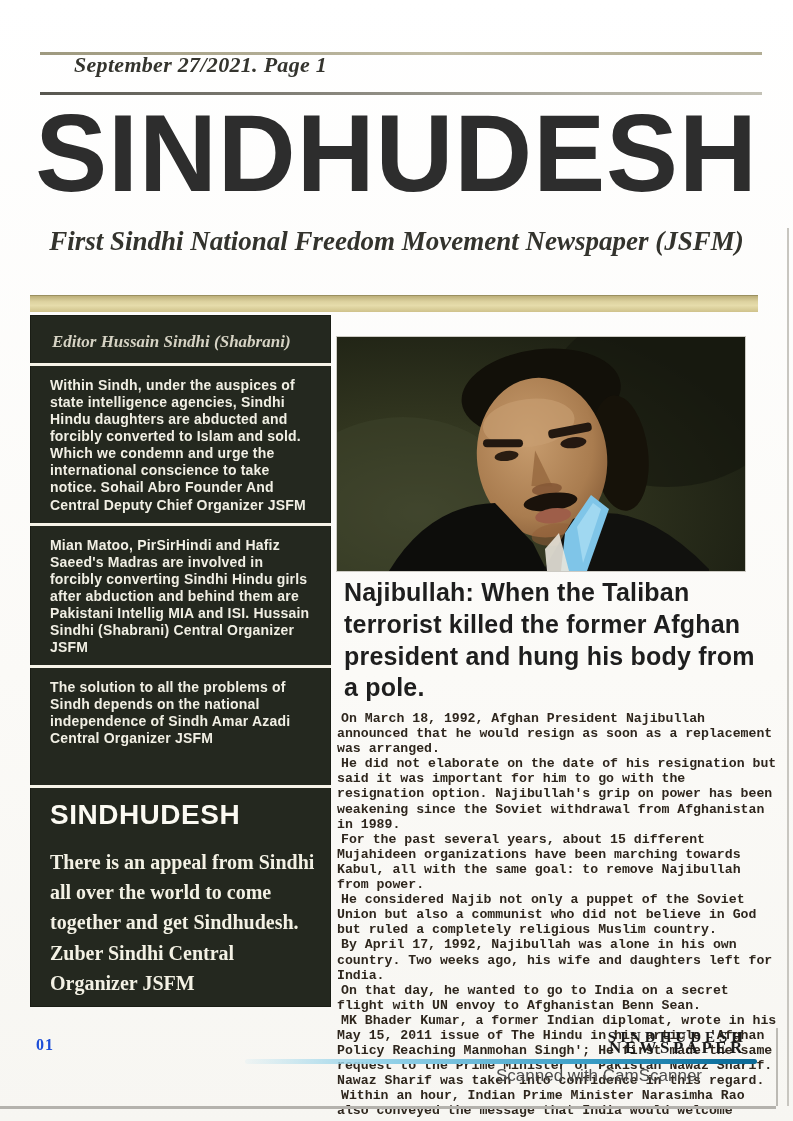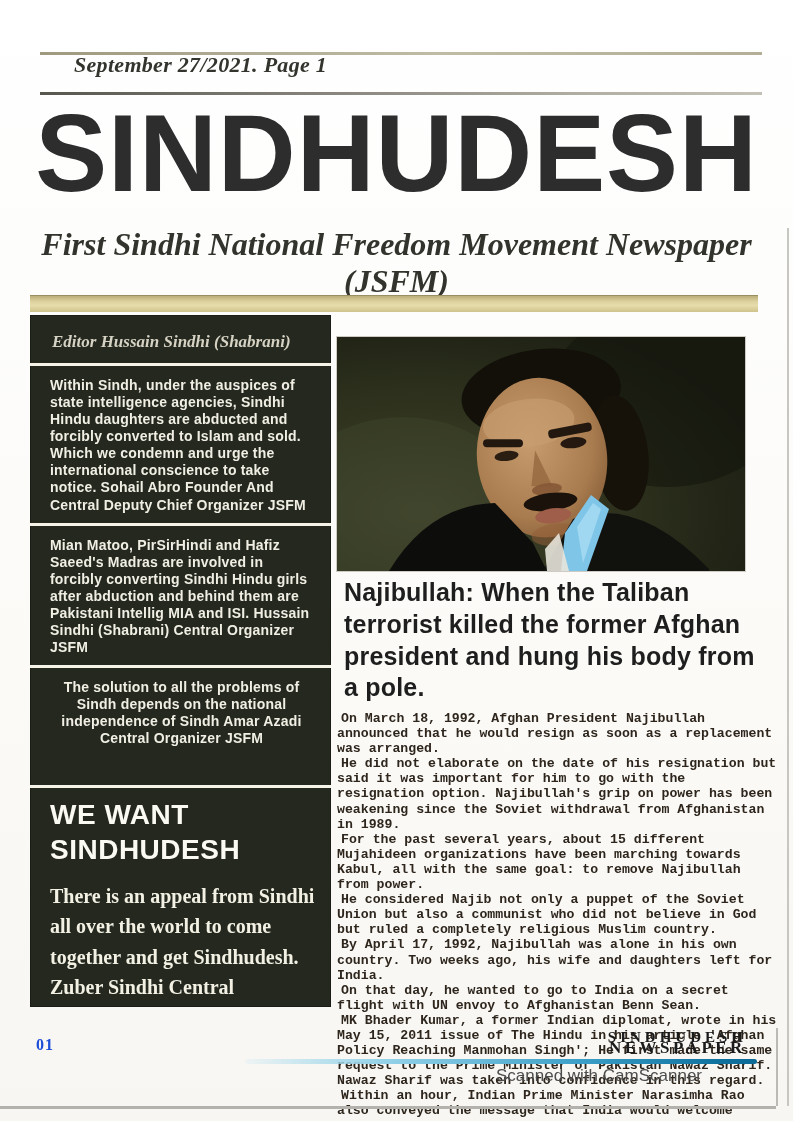--- a/index.html
+++ b/index.html
@@ -13,35 +13,35 @@
   .date-line{position:absolute;left:74px;top:52px;
     font-family:"Liberation Serif", serif;font-style:italic;font-weight:bold;
     font-size:22px;color:#34342e;letter-spacing:.3px;}
   .date-rule{position:absolute;left:40px;top:92px;width:722px;height:3px;
     background:linear-gradient(90deg,#57564f,#87857c 40%,#b1afa3 75%,#c4c2b6);}
   .masthead{position:absolute;left:0;top:98px;width:100%;text-align:center;
     font-weight:bold;font-size:110px;line-height:1;letter-spacing:1px;
     color:#2d2d2d;transform:scaleX(.98);}
   .tagline{position:absolute;left:0;top:226px;width:100%;text-align:center;
     font-family:"Liberation Serif", serif;font-style:italic;font-weight:bold;
-    font-size:32px;color:#33332d;}
+    font-size:27px;color:#33332d;}
   .tan-band{position:absolute;left:30px;top:295px;width:728px;height:16px;
     border-top:1px solid #9a8f60;
     background:linear-gradient(180deg,#bcaf79 0%,#ddd2a0 35%,#e6dcab 60%,#cfc28b 100%);}
 
   
   .sidebar{position:absolute;left:30px;top:315px;width:301px;height:692px;
     background:#24281f;color:#edebdf;box-sizing:border-box;overflow:hidden;
     box-shadow:inset 0 0 0 1px #1a1d15;}
   .sb-editor{padding:17px 20px 11px 22px;font-family:"Liberation Serif", serif;
     font-style:italic;font-weight:bold;font-size:17px;color:#d6d3c4;}
   .sb-sep{height:3px;background:#f6f4e8;}
   .sb-para{padding:11px 18px 9px 20px;font-size:14px;font-weight:bold;
     line-height:1.22;letter-spacing:.2px;color:#f1efe4;}
-  .sb-para.tall{padding-bottom:38px;text-align:center;}
+  .sb-para.tall{padding-bottom:38px;}
   .sb-slogan{padding:10px 18px 4px 20px;font-size:28px;font-weight:bold;
     line-height:1.22;color:#fbfaf2;letter-spacing:.5px;}
   .sb-appeal{padding:10px 16px 12px 20px;font-family:"Liberation Serif", serif;
     font-weight:bold;font-size:20px;line-height:1.52;color:#f3f1e4;}
 
   
   .photo{position:absolute;left:337px;top:337px;width:408px;height:234px;
     box-shadow:0 0 0 1px #cdcbc4;}
   .headline{position:absolute;left:344px;top:577px;width:424px;
     font-size:25px;font-weight:bold;line-height:1.27;color:#1e1e1e;letter-spacing:.2px;}
@@ -77,21 +77,20 @@
 <div class="sidebar">
   <div class="sb-editor">Editor Hussain Sindhi (Shabrani)</div>
   <div class="sb-sep"></div>
   <div class="sb-para">Within Sindh, under the auspices of state intelligence agencies, Sindhi Hindu daughters are abducted and forcibly converted to Islam and sold. Which we condemn and urge the international conscience to take notice. Sohail Abro Founder And Central Deputy Chief Organizer JSFM</div>
   <div class="sb-sep"></div>
   <div class="sb-para">Mian Matoo, PirSirHindi and Hafiz Saeed's Madras are involved in forcibly converting Sindhi Hindu girls after abduction and behind them are Pakistani Intellig MIA and ISI. Hussain Sindhi (Shabrani) Central Organizer JSFM</div>
   <div class="sb-sep"></div>
   <div class="sb-para tall">The solution to all the problems of Sindh depends on the national independence of Sindh Amar Azadi Central Organizer JSFM</div>
   <div class="sb-sep"></div>
   <div class="sb-slogan">
-    <div>WE WANT</div>
     <div>SINDHUDESH</div>
   </div>
   <div class="sb-appeal">There is an appeal from Sindhi all over the world to come together and get Sindhudesh. Zuber Sindhi Central Organizer JSFM</div>
 </div>
 
 <svg class="photo" viewBox="0 0 408 234" preserveAspectRatio="none">
   <defs>
     <radialGradient id="bgG" cx="20%" cy="75%" r="90%">
       <stop offset="0%" stop-color="#474b32"></stop>
       <stop offset="45%" stop-color="#31351f"></stop>

